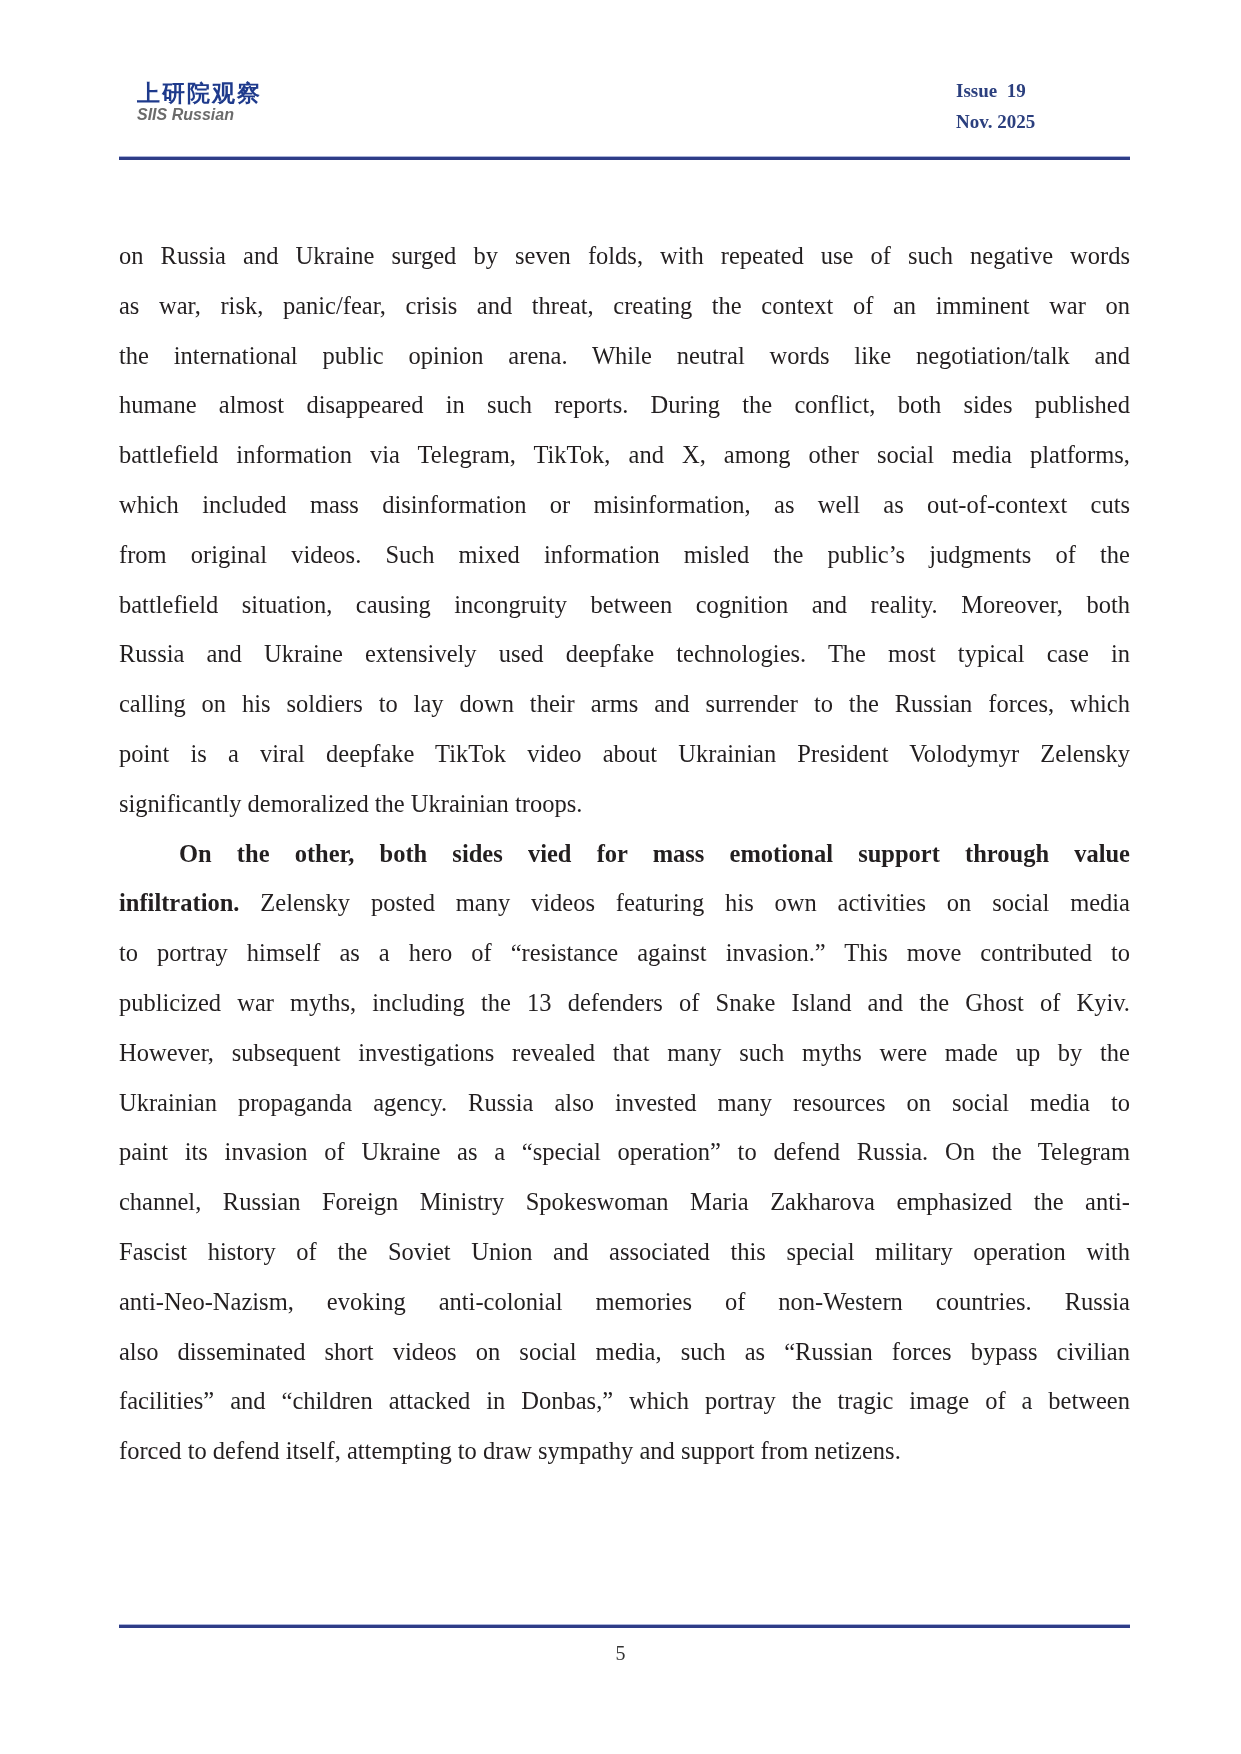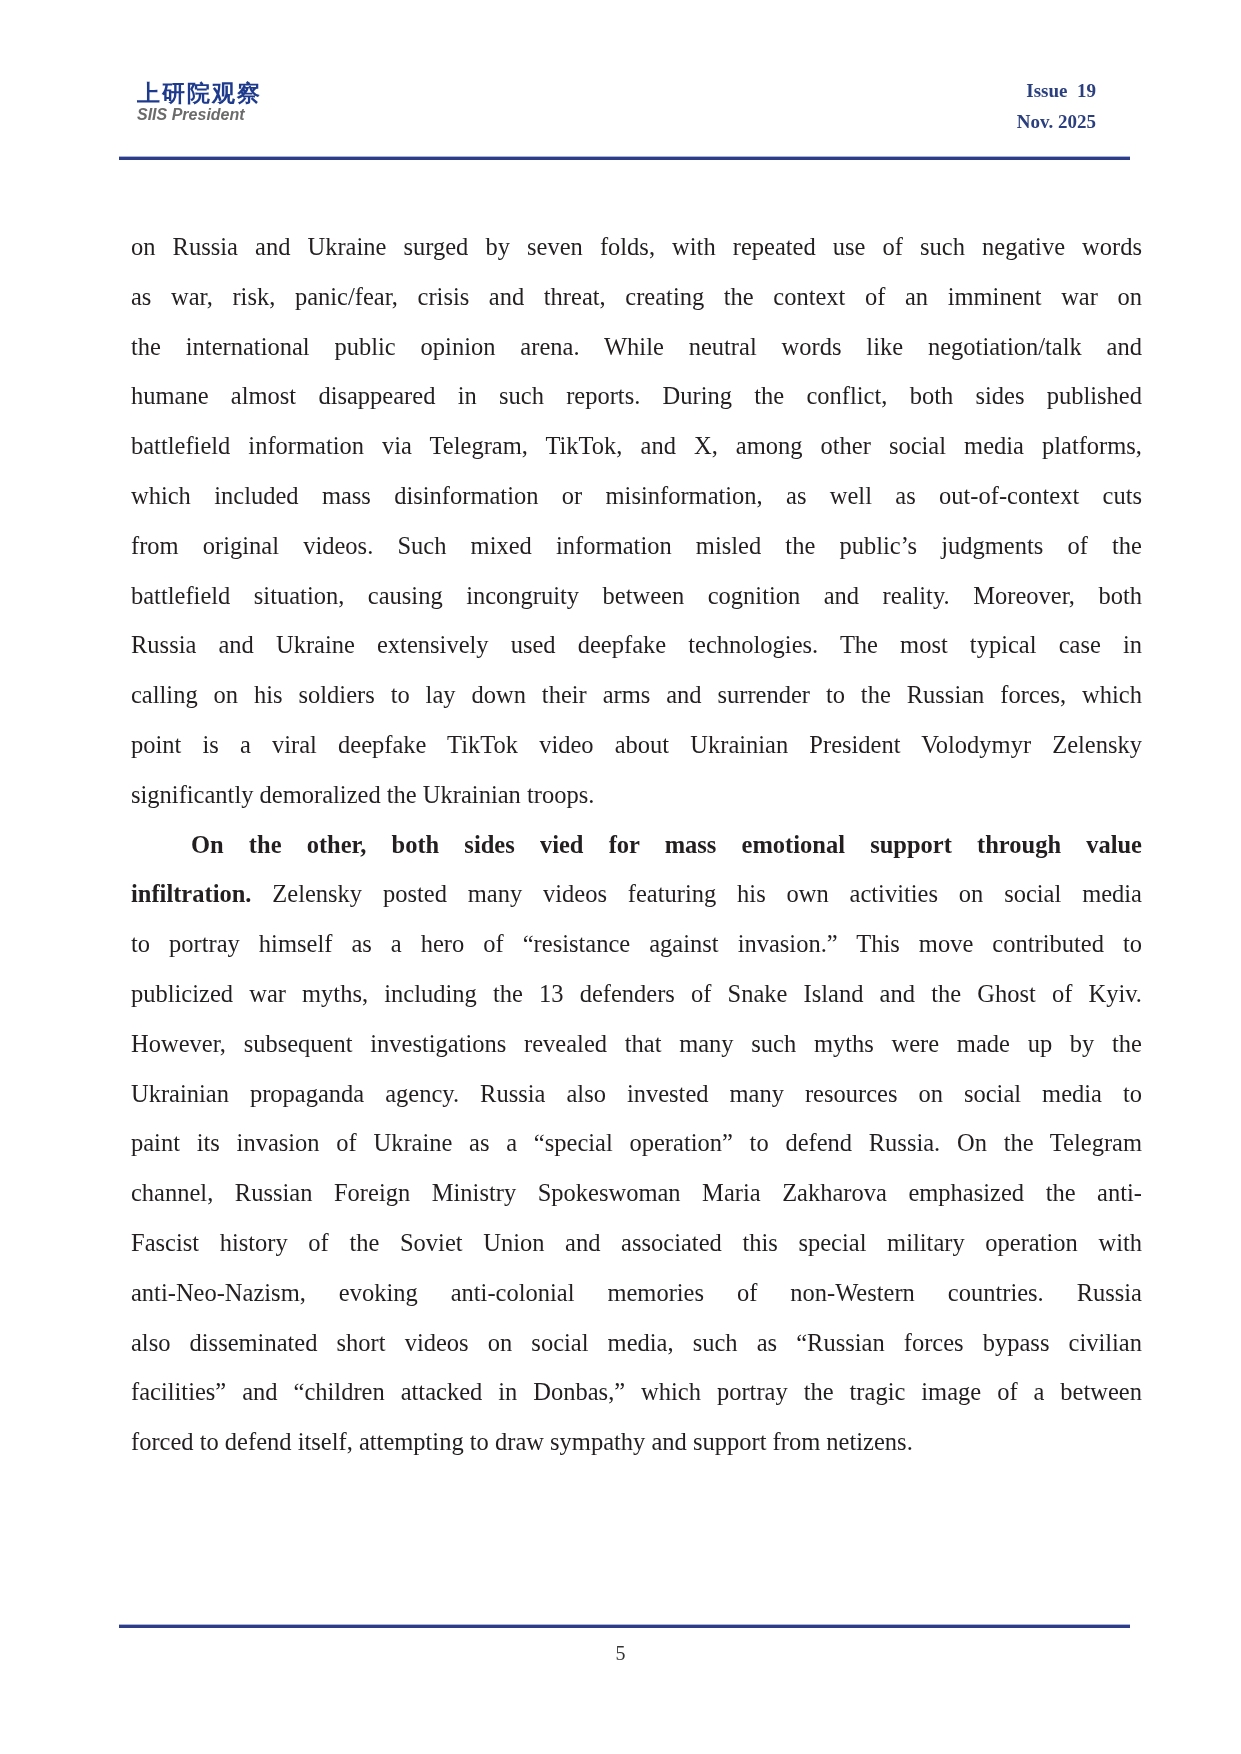--- a/index.html
+++ b/index.html
@@ -1,35 +1,35 @@
 <!DOCTYPE html>
 <html><head>
   <meta charset="utf-8">
   <style>
     html, body { margin: 0; padding: 0; background: #ffffff; }
     body { width: 1241px; height: 1754px; position: relative; overflow: hidden; }
     .logo-cn { position: absolute; left: 137px; top: 78px; font-family: "DejaVu Serif", serif; font-size: 23px; font-weight: bold; color: #1e3a8c; letter-spacing: 2px; }
     .logo-en { position: absolute; left: 137px; top: 106px; font-family: "Liberation Sans", sans-serif; font-size: 16px; font-weight: bold; font-style: italic; color: #6b6b6b; }
-    .issue { position: absolute; right: 145px; top: 75px; width: 140px; text-align: right; font-family: "Liberation Serif", serif; font-size: 19px; font-weight: bold; color: #2b3f7e; line-height: 31px; }
+    .issue { position: absolute; right: 145px; top: 75px; width: 140px; text-align: left; font-family: "Liberation Serif", serif; font-size: 19px; font-weight: bold; color: #2b3f7e; line-height: 31px; }
     .rule { position: absolute; left: 119px; width: 1011px; height: 3px; background: #2e3d87; border-top: 1px solid #aab3d9; }
     .rule.top { top: 156px; }
     .rule.bottom { top: 1624px; }
-    .body-text { position: absolute; left: 119px; top: 222px; width: 1011px; font-family: "Liberation Serif", serif; font-size: 24.5px; color: #231f20; margin-left: 12px; }
+    .body-text { position: absolute; left: 119px; top: 231px; width: 1011px; font-family: "Liberation Serif", serif; font-size: 24.5px; color: #231f20; }
     .line { height: 49.8px; line-height: 49.8px; white-space: nowrap; text-align: justify; text-align-last: justify; }
     .line.last { text-align-last: left; }
     .line.indent { padding-left: 60px; }
     .bold { font-weight: bold; }
     .page-number { position: absolute; left: 0; width: 1241px; top: 1642px; text-align: center; font-family: "Liberation Serif", serif; font-size: 20px; color: #333; }
   </style>
 </head>
 <body>
 
 <div>
   <div class="logo-cn">上研院观察</div>
-  <div class="logo-en">SIIS President</div>
+  <div class="logo-en">SIIS Russian</div>
 </div>
 <div class="issue">
   <div style="white-space:pre">Issue  19</div>
   <div>Nov. 2025</div>
 </div>
 <div class="rule top"></div>
 
 <div class="body-text">
   <div>
     <div class="line">on Russia and Ukraine surged by seven folds, with repeated use of such negative words</div>

